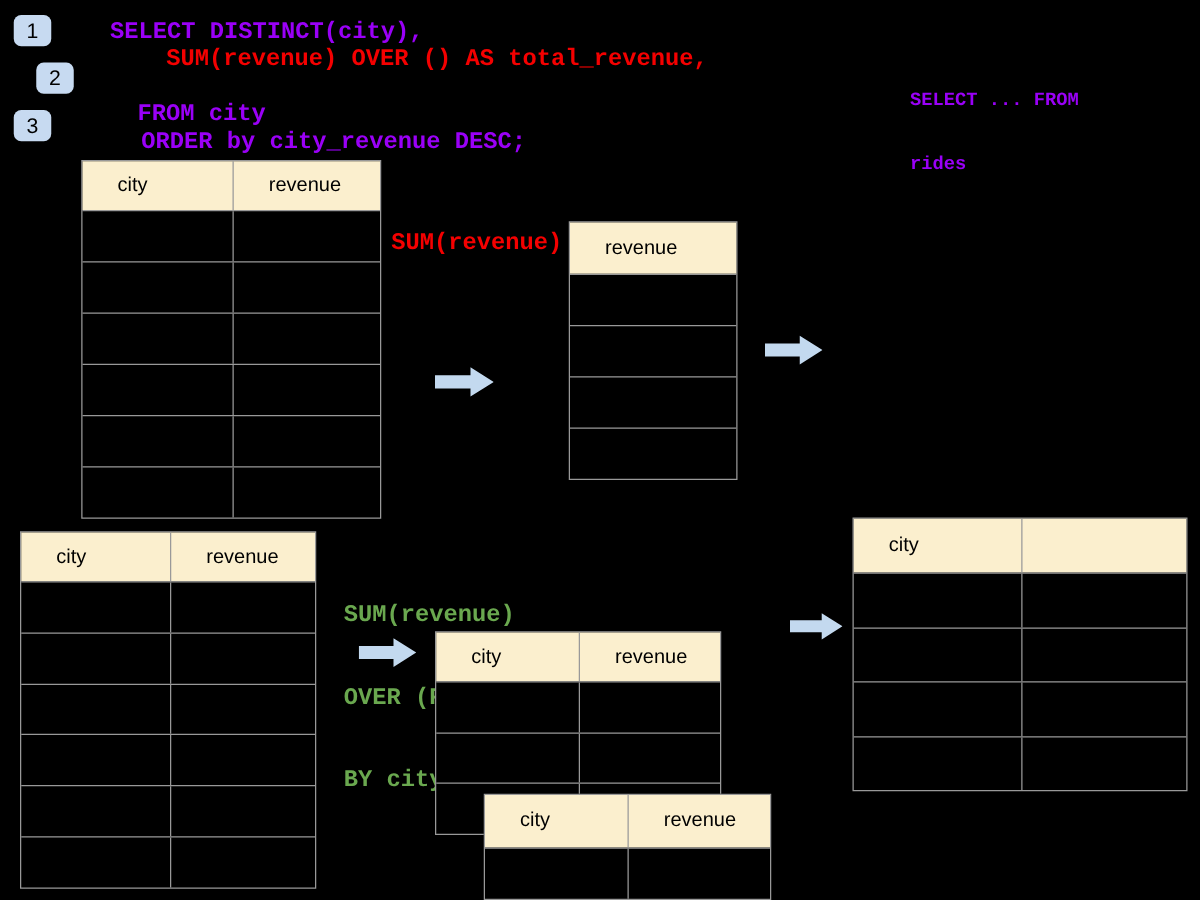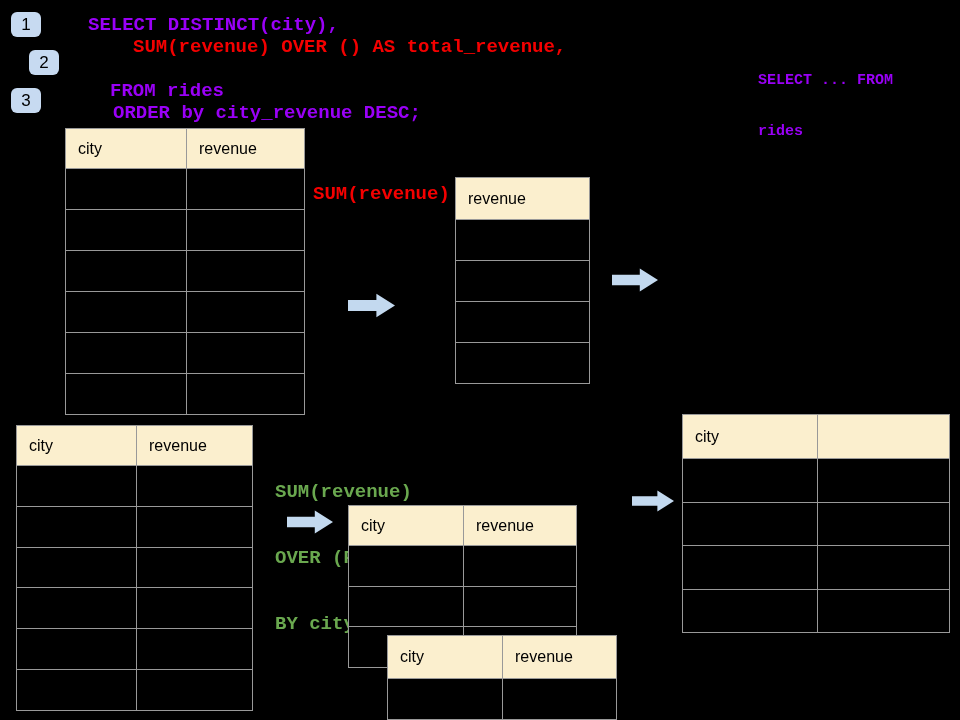--- a/index.html
+++ b/index.html
@@ -23,21 +23,21 @@
     display:flex;align-items:center;justify-content:center;
   }
   
   .tbl{
     position:absolute;display:flex;flex-direction:column;
     border:1px solid #999;box-sizing:border-box;background:#000;
   }
   .thead{display:flex;background:#fbefce;flex:0 0 auto;}
   .th{
     box-sizing:border-box;display:flex;align-items:center;
-    padding-left:12px;font-size:16px;color:#000;
+    padding-left:28px;font-size:16px;color:#000;
   }
   .th.div{border-right:1px solid #999;}
   .trow{display:flex;flex:1;border-top:1px solid #999;}
   .tcell{box-sizing:border-box;height:100%;}
   .tcell.div{border-right:1px solid #999;}
   
   .t-source-top{left:65px;top:128px;width:240px;height:287px;}
   .t-source-top .thead{height:39px;}
   .t-source-top .c1{width:121px;} .t-source-top .c2{width:117px;}
   .t-total{left:455px;top:177px;width:135px;height:207px;}
@@ -64,24 +64,24 @@
 <body>
 
 <div id="slide">
 
   <div class="badge" style="left:11px;top:12px;">1</div>
   <div class="badge" style="left:29px;top:50px;">2</div>
   <div class="badge" style="left:11px;top:88px;">3</div>
 
   <div class="code purple" style="left:88px;top:14px;">SELECT DISTINCT(city),</div>
   <div class="code red" style="left:133px;top:36px;">SUM(revenue) OVER () AS total_revenue,</div>
-  <div class="code purple" style="left:110px;top:80px;">FROM rides</div>
+  <div class="code purple" style="left:110px;top:80px;">FROM city</div>
   <div class="code purple" style="left:113px;top:102px;">ORDER by city_revenue DESC;</div>
 
-  <div class="code small purple" style="left:758px;top:38px;">
+  <div class="code small purple" style="left:728px;top:38px;">
     <div>SELECT ... FROM</div>
     <div>rides</div>
   </div>
 
   <div class="code red" style="left:313px;top:139px;">
     <div>SUM(revenue)</div>
   </div>
 
   <div class="code green" style="left:275px;top:437px;">
     <div>SUM(revenue)</div>

